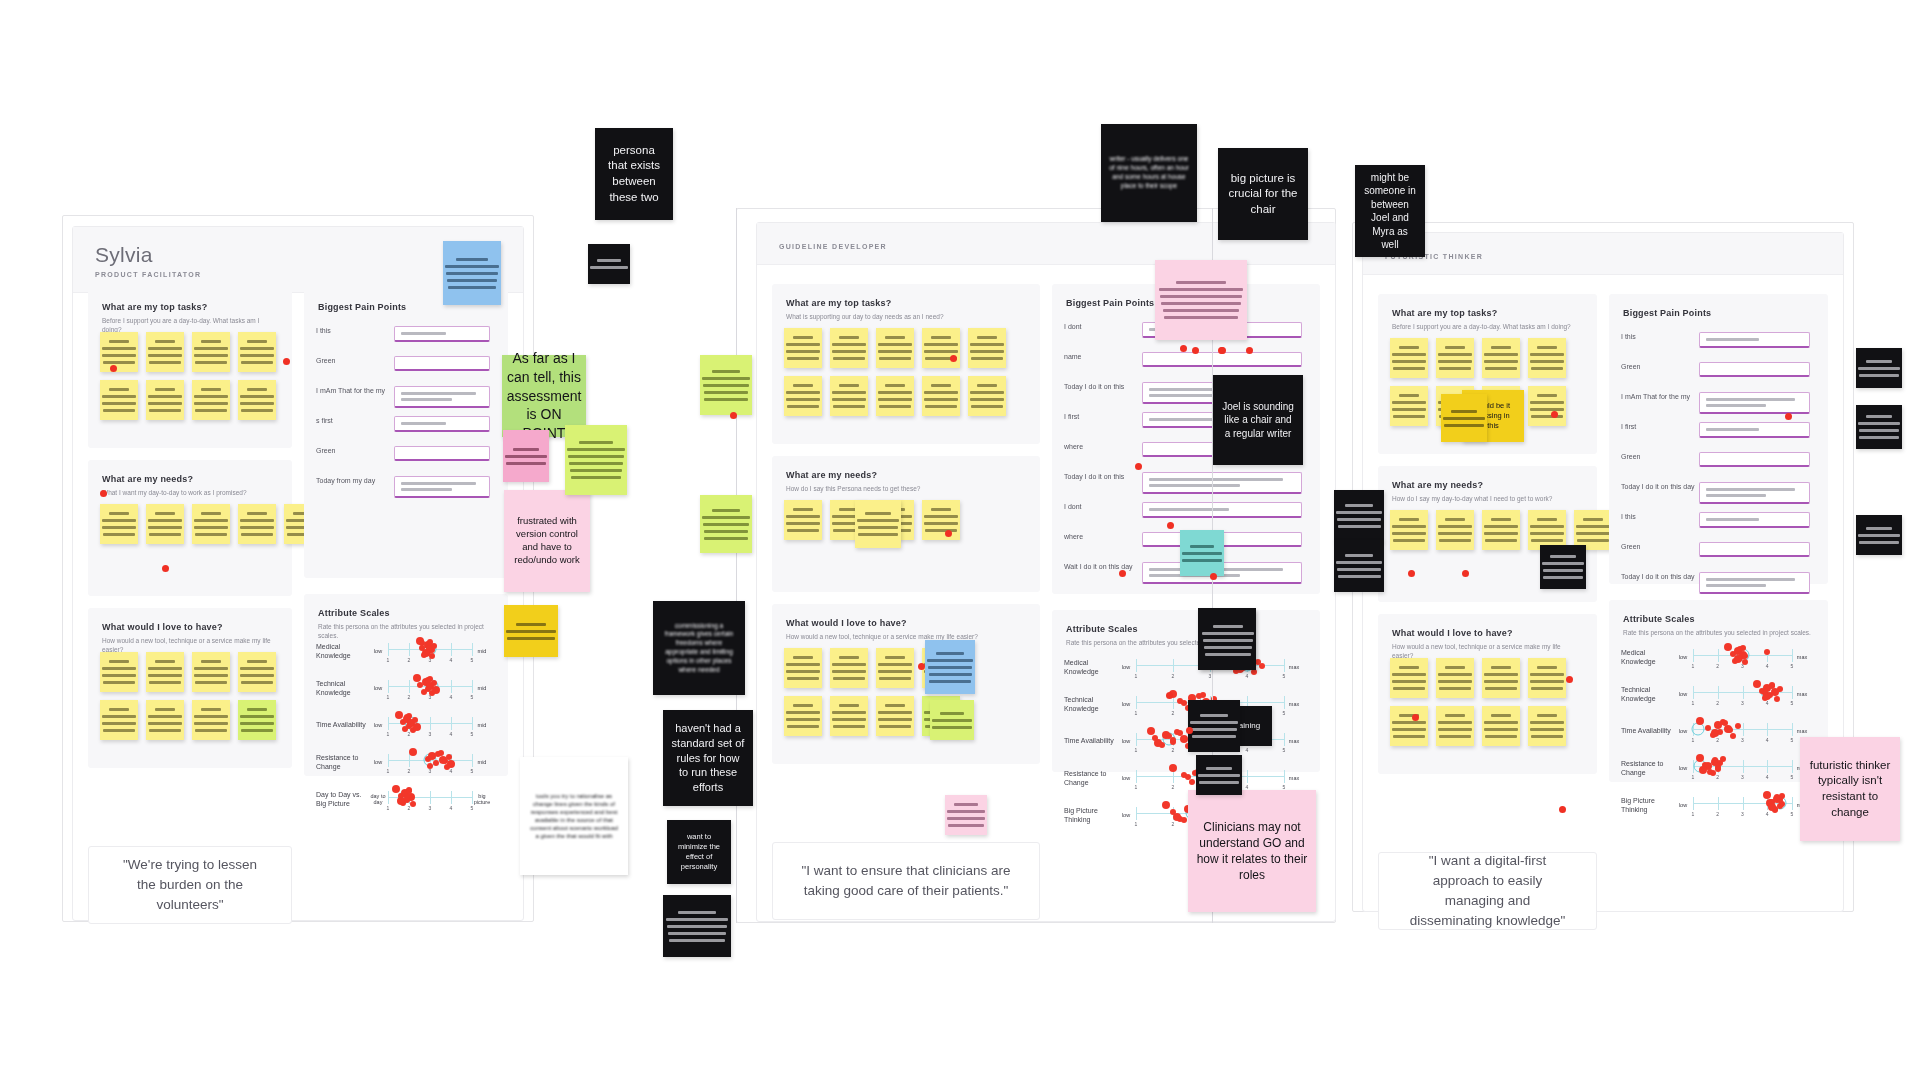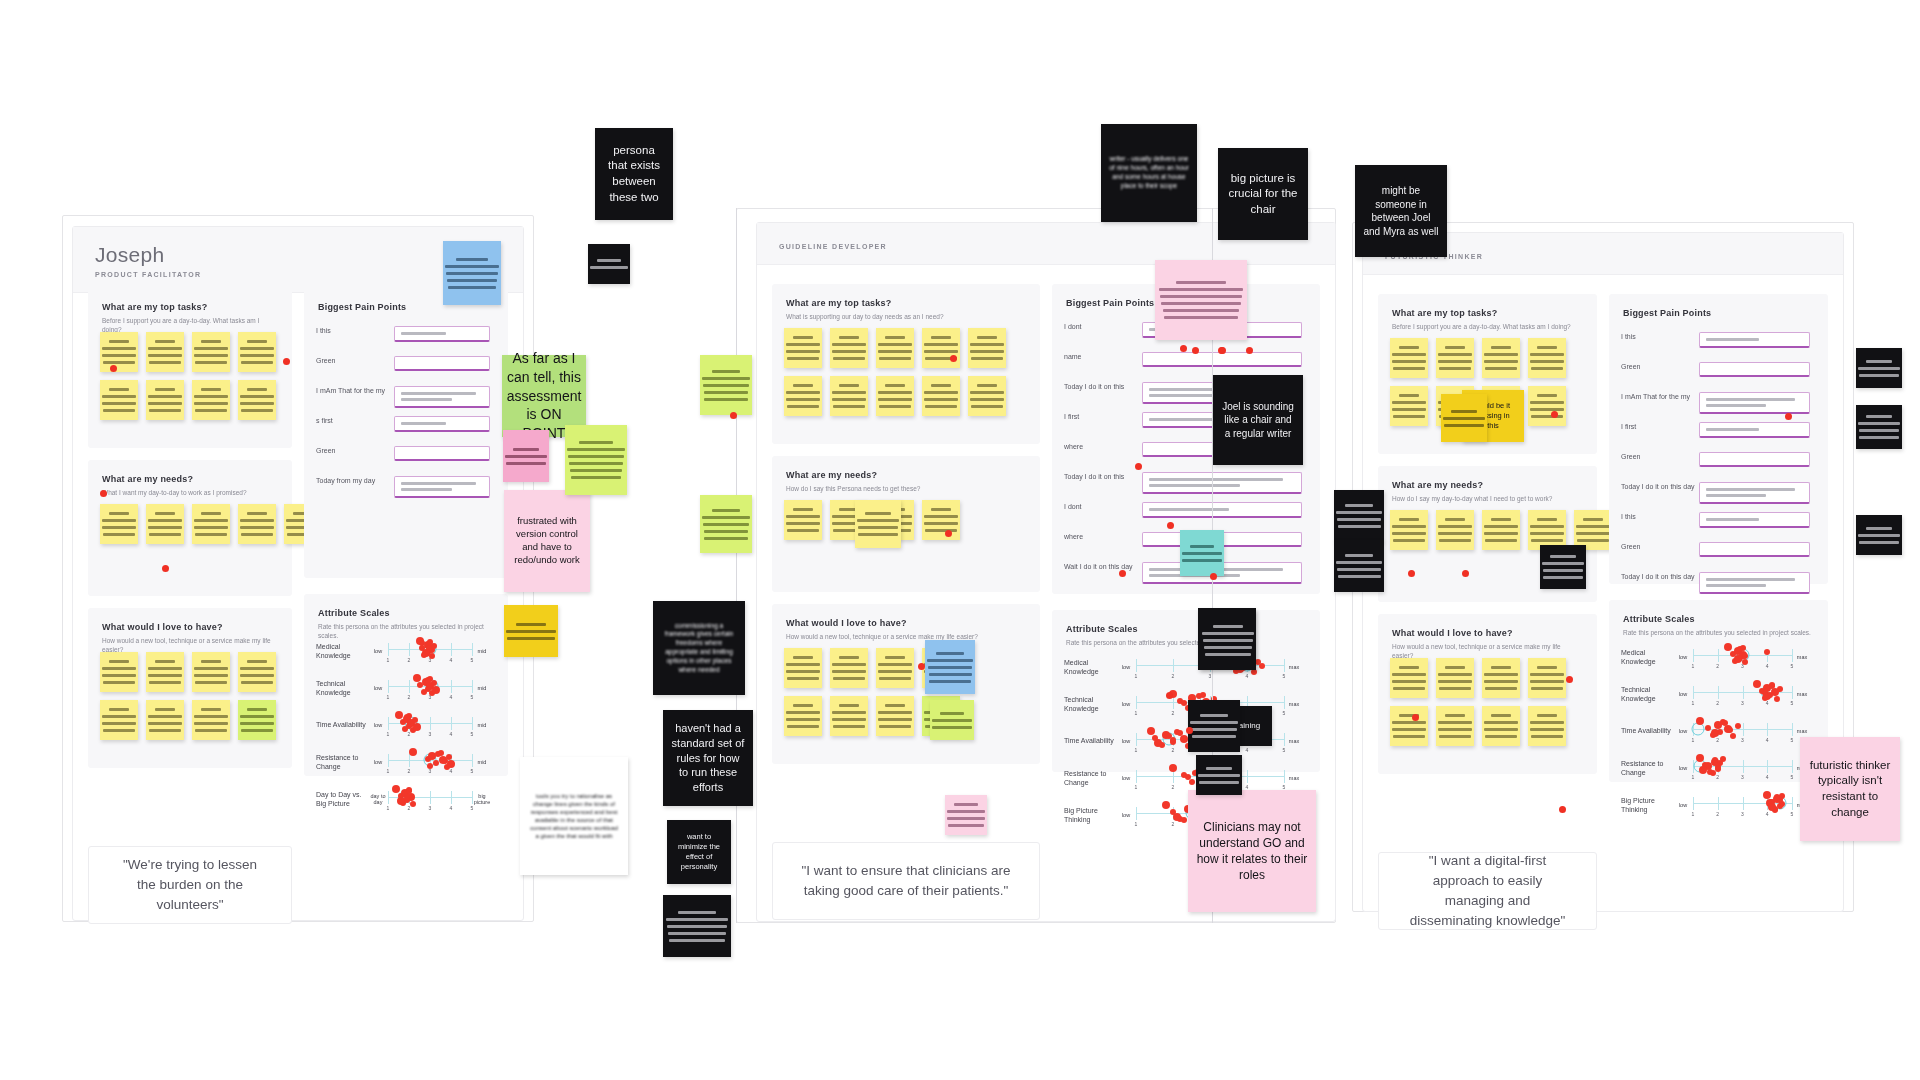--- a/index.html
+++ b/index.html
@@ -149,21 +149,21 @@
   .reddot { position: absolute; width: 7px; height: 7px; border-radius: 50%; background:#f03024; }
   .vline { position:absolute; width:1px; background:#d9d9de; }
 </style>
 </head>
 <body>
 
 <div id="canvas">
     <div class="frame" style="left:62px;top:215px;width:472px;height:707px;"></div>
     <div class="card" style="left:72px;top:226px;width:452px;height:695px;">
       <div class="card-head">
-        <div class="persona-name">Joseph</div>
+        <div class="persona-name">Sylvia</div>
         <div class="persona-role">PRODUCT FACILITATOR</div>
       </div>
     </div>
     <div class="panel" style="left:88px;top:288px;width:204px;height:160px;padding:14px 14px;">
       <div class="panel-title">What are my top tasks?</div>
       <div class="panel-sub">Before I support you are a day-to-day. What tasks am I doing?</div>
     </div>
     <div class="sticky s-yellow" style="position:absolute;left:100px;top:332px;width:38px;height:40px;">
       <div class="ln" style="width:55%;"></div>
       <div class="ln" style="width:92%;"></div>
@@ -1228,21 +1228,21 @@
     <div class="vline" style="left:1212px;top:208px;height:715px;"></div>
     <div class="sticky s-black" style="position:absolute;left:595px;top:128px;width:78px;height:92px;">
       <div class="sticky-text blur-lite" style="font-size:11.5px;">persona that exists between these two</div>
     </div>
     <div class="sticky s-black" style="position:absolute;left:1101px;top:124px;width:96px;height:98px;">
       <div class="sticky-text blur-hard" style="font-size:6.5px;">writer - usually delivers one of nine hours, often an hour and some hours at house place to their scope</div>
     </div>
     <div class="sticky s-black" style="position:absolute;left:1218px;top:148px;width:90px;height:92px;">
       <div class="sticky-text blur-lite" style="font-size:11.5px;">big picture is crucial for the chair</div>
     </div>
-    <div class="sticky s-black" style="position:absolute;left:1355px;top:165px;width:92px;height:92px;">
+    <div class="sticky s-black" style="position:absolute;left:1355px;top:165px;width:70px;height:92px;">
       <div class="sticky-text blur-lite" style="font-size:10px;">might be someone in between Joel and Myra as well</div>
     </div>
     <div class="sticky s-green" style="position:absolute;left:502px;top:355px;width:84px;height:82px;">
       <div class="sticky-text blur-lite" style="font-size:14px;">As far as I can tell, this assessment is ON POINT</div>
     </div>
     <div class="sticky s-pinklt" style="position:absolute;left:504px;top:490px;width:86px;height:102px;">
       <div class="sticky-text blur-lite" style="font-size:9.5px;">frustrated with version control and have to redo/undo work</div>
     </div>
     <div class="sticky s-gold" style="position:absolute;left:1462px;top:390px;width:62px;height:52px;">
       <div class="sticky-text blur-mid" style="font-size:7.5px;">could be it missing in this</div>

